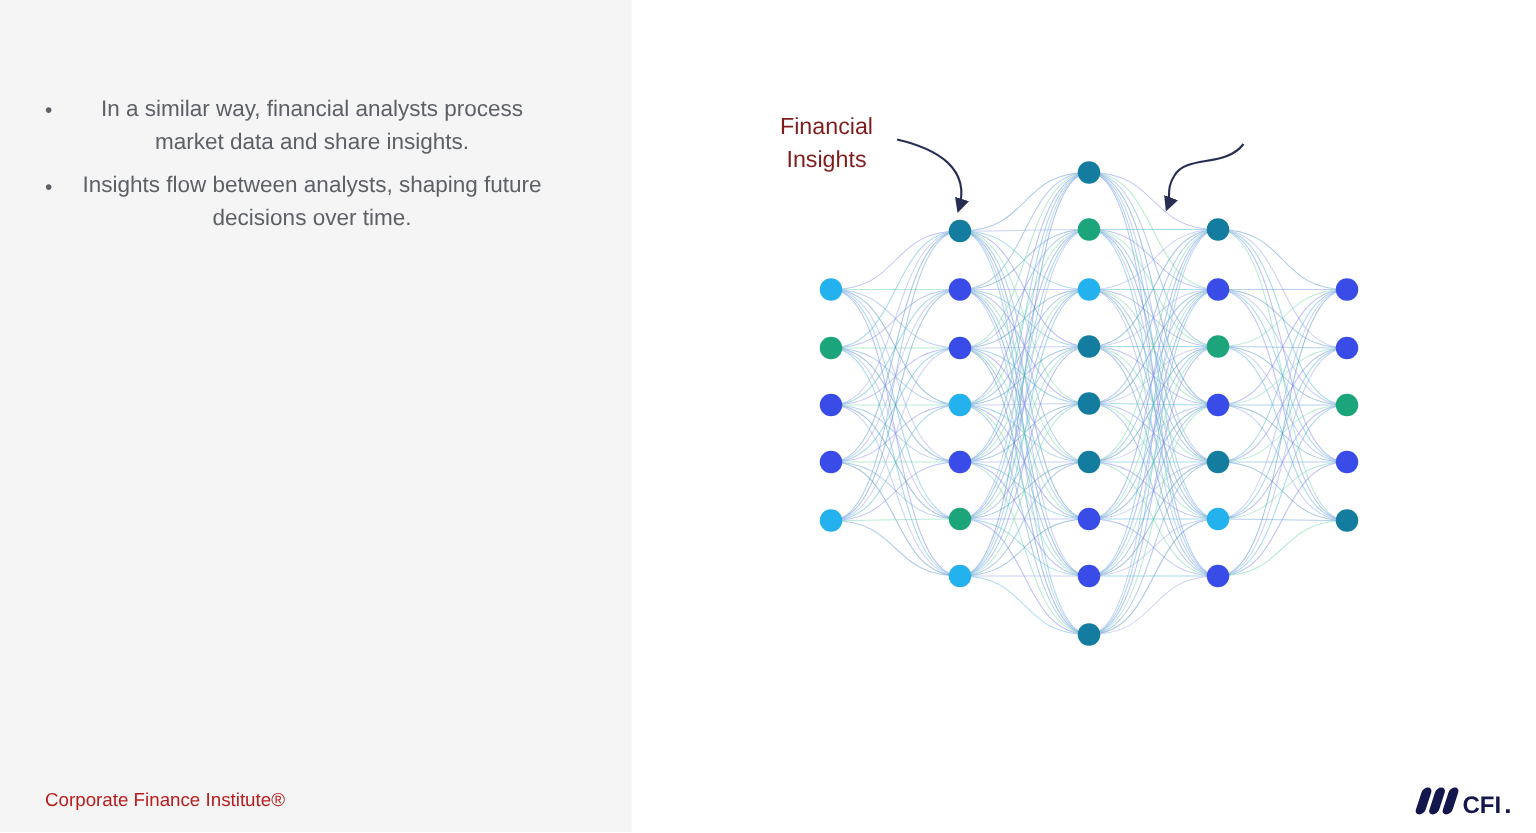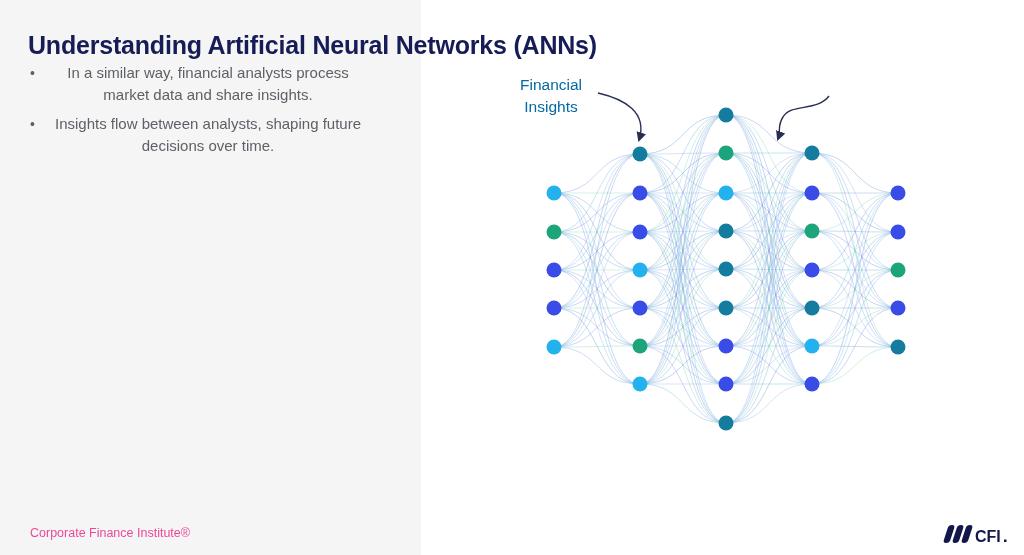--- a/index.html
+++ b/index.html
@@ -51,32 +51,32 @@
     width: 312px;
     font-size: 15px;
     line-height: 22px;
     color: #5d6166;
     text-align: center;
   }
   #footer-text {
     position: absolute;
     left: 30px; top: 526px;
     font-size: 12.5px;
-    color: #ec4899;
+    color: #b91c1c;
   }
   #network-svg {
     position: absolute;
     left: 0; top: 0;
     width: 1024px; height: 555px;
   }
   .diagram-label {
     position: absolute;
     font-size: 15.5px;
     line-height: 22px;
-    color: #0369a1;
+    color: #7f1d1d;
   }
   #label-analyst {
     left: 501px; top: 74px;
     width: 100px;
     text-align: center;
   }
   #label-network {
     left: 746px; top: 75px;
     white-space: nowrap;
   }
@@ -91,21 +91,20 @@
     fill: #14174b;
   }
 </style>
 </head>
 <body>
 
 <div id="slide">
 
   <div id="left-panel"></div>
 
-  <h1 id="title">Understanding Artificial Neural Networks (ANNs)</h1>
 
   <div id="bullets">
     <div class="bullet-row">
       <span class="bullet-marker">•</span>
       <span class="bullet-text">In a similar way, financial analysts process market data and share insights.</span>
     </div>
     <div class="bullet-row">
       <span class="bullet-marker">•</span>
       <span class="bullet-text">Insights flow between analysts, shaping future decisions over time.</span>
     </div>

